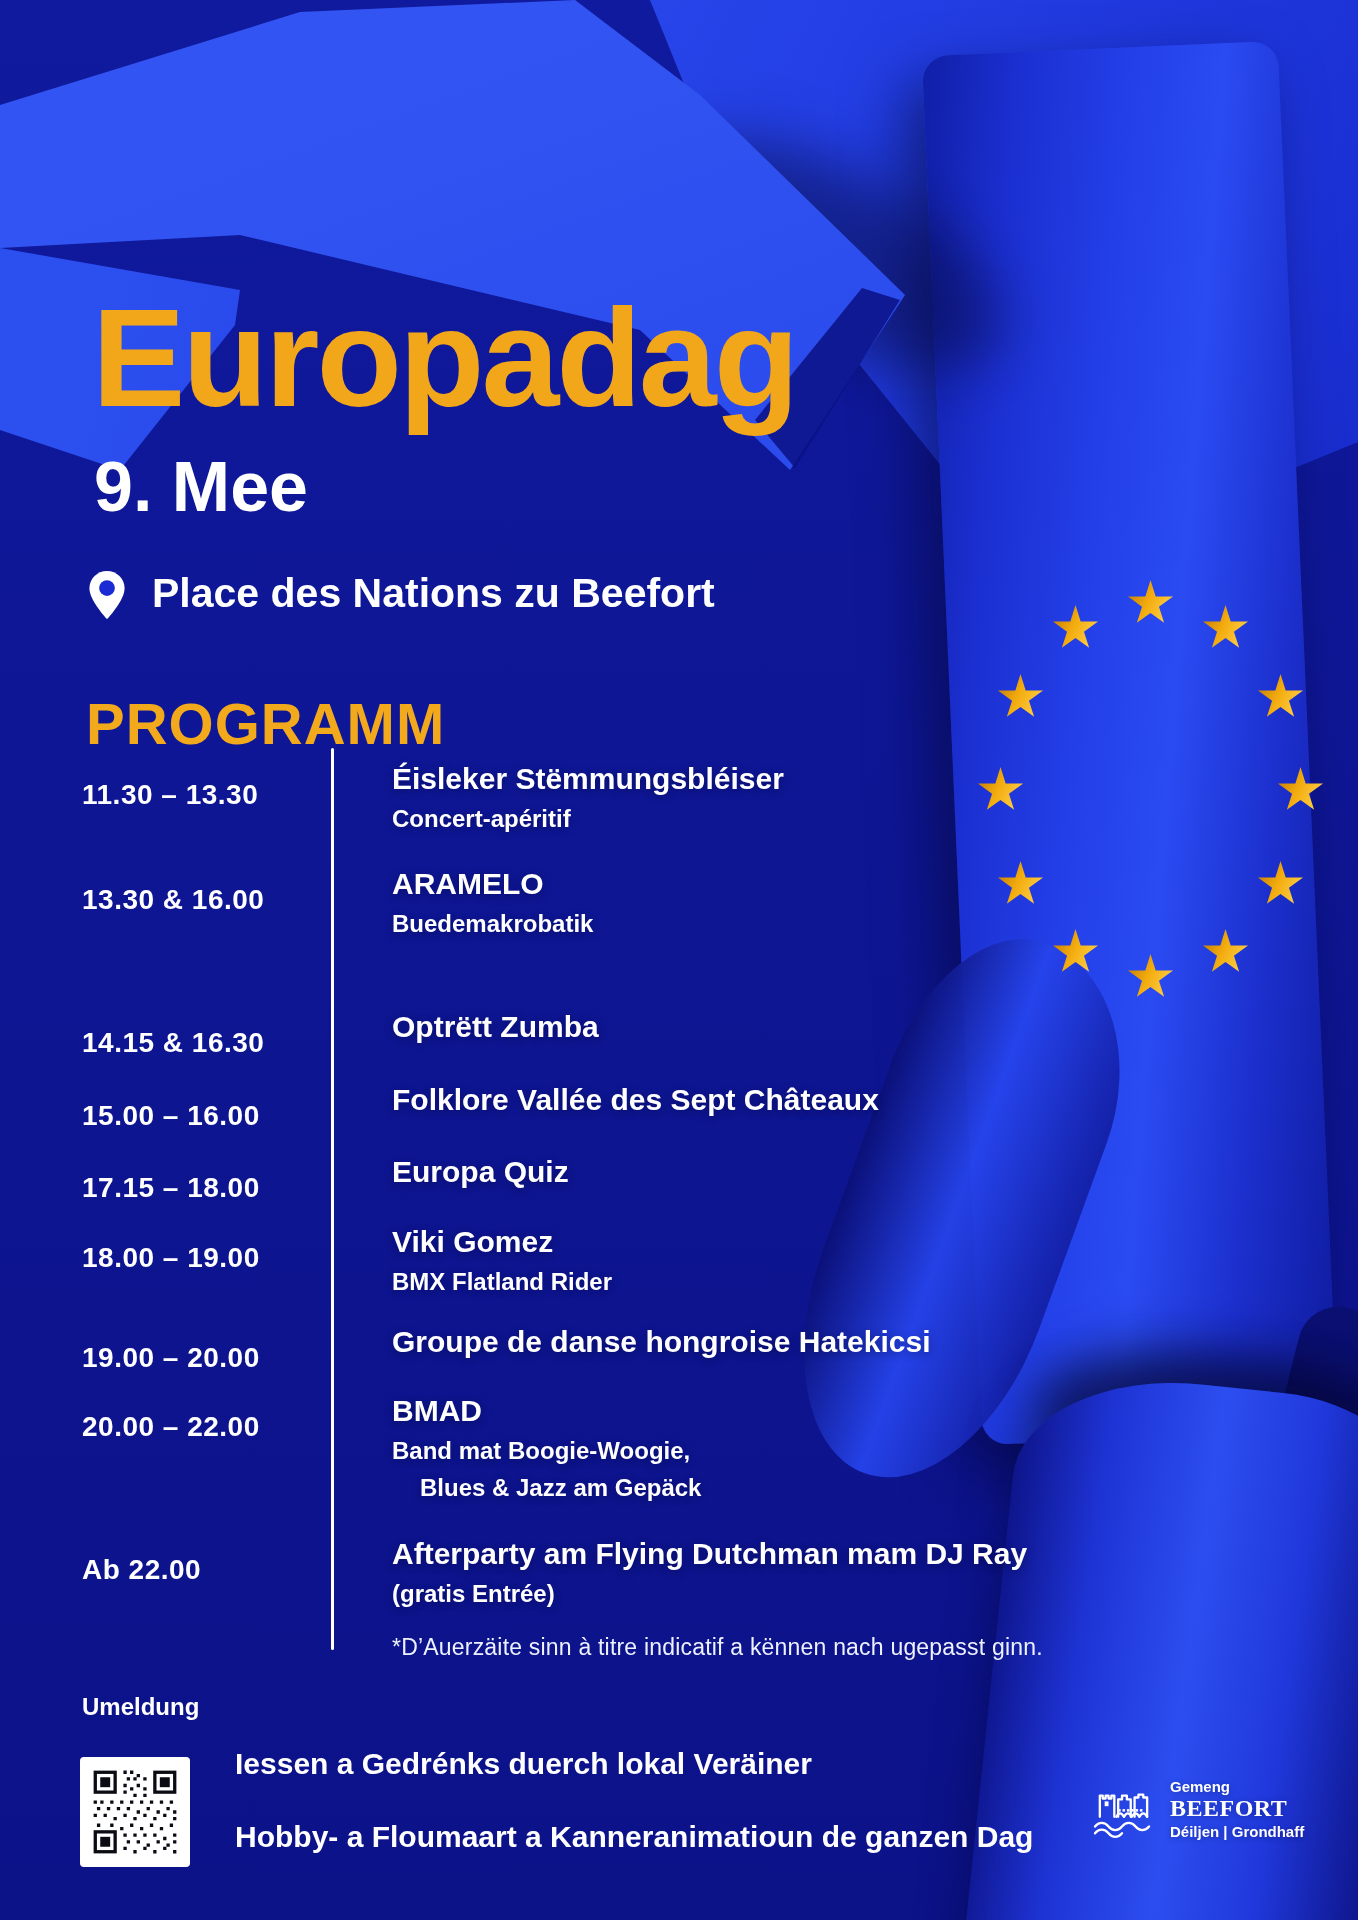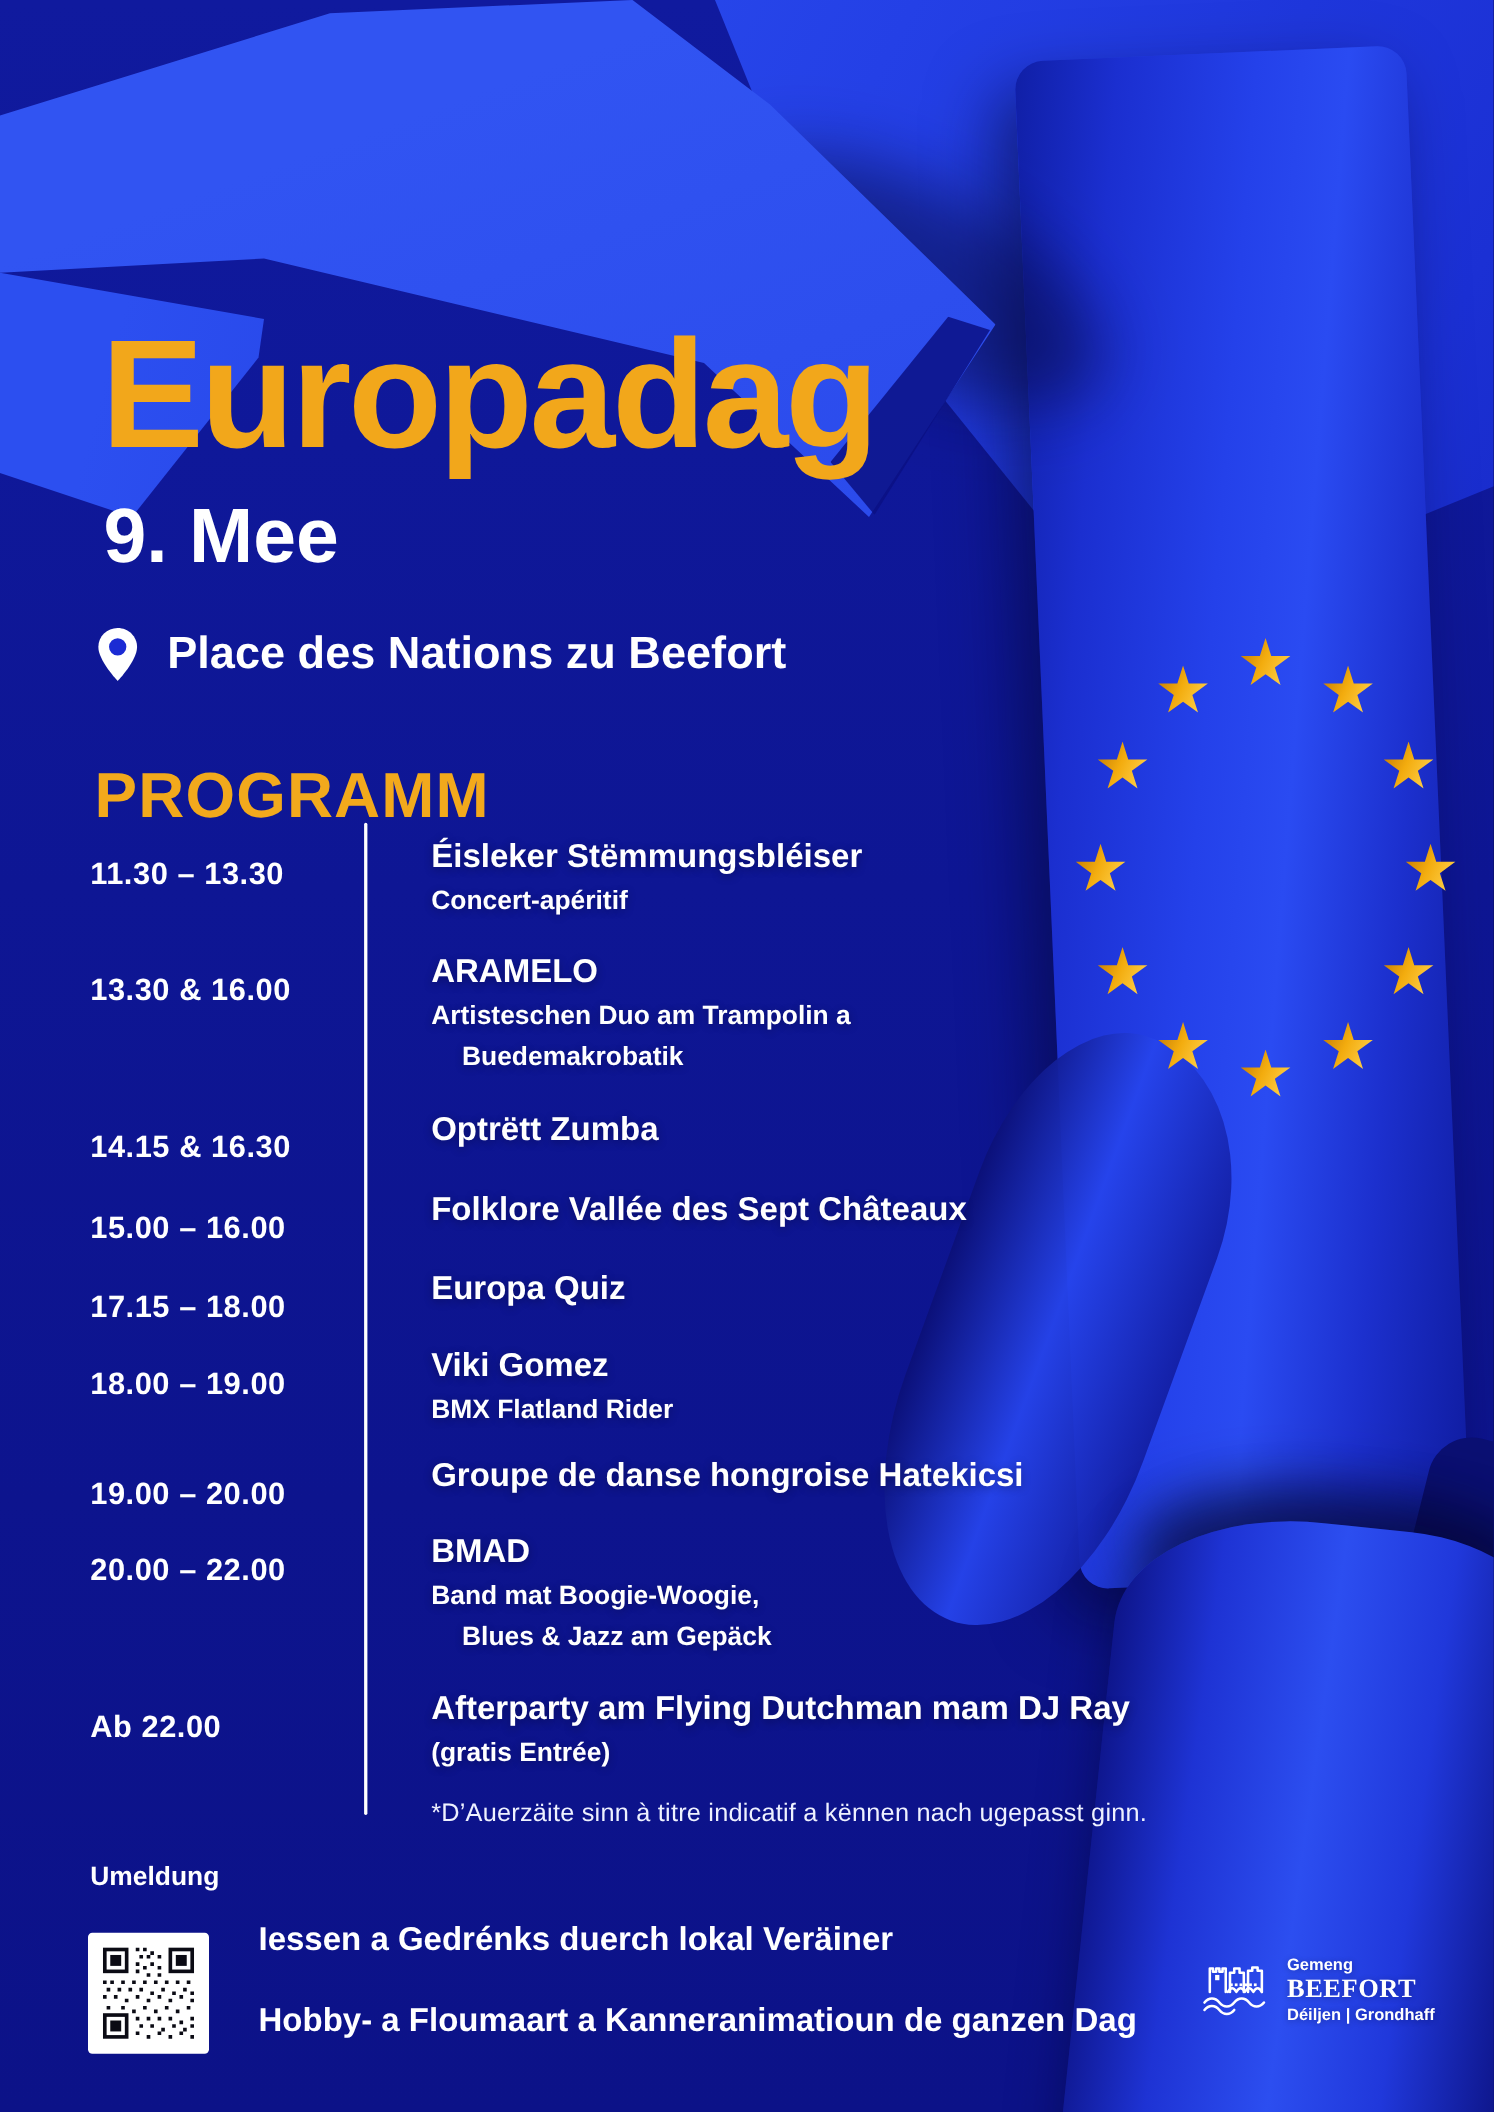--- a/index.html
+++ b/index.html
@@ -79,21 +79,21 @@
   .event-body{position:absolute;left:392px;top:0;width:660px;}
   .event-title{font-size:30px;font-weight:bold;line-height:32px;white-space:nowrap;text-shadow:0 2px 8px rgba(0,0,25,.35);}
   .event-detail{font-size:24px;font-weight:bold;line-height:37px;margin-top:5px;text-shadow:0 2px 8px rgba(0,0,25,.3);}
   .event-detail + .event-detail{margin-top:0;margin-left:28px;}
   .footnote{left:392px;top:1634px;font-size:23px;color:#eef1ff;letter-spacing:.2px;}
   .registration-label{left:82px;top:1693px;font-size:24px;font-weight:bold;}
   .qr-tile{left:80px;top:1757px;width:110px;height:110px;background:#ffffff;border-radius:4px;
     display:flex;align-items:center;justify-content:center;}
   .footer-line1{left:235px;top:1747px;font-size:30px;font-weight:bold;}
   .footer-line2{left:235px;top:1820px;font-size:30px;font-weight:bold;}
-  .logo{left:1092px;top:1778px;display:flex;align-items:flex-start;gap:16px;text-shadow:0 1px 6px rgba(0,0,30,.3);}
+  .logo{left:1092px;top:1778px;display:flex;align-items:flex-end;gap:16px;text-shadow:0 1px 6px rgba(0,0,30,.3);}
   .logo-text{display:flex;flex-direction:column;line-height:1.15;}
   .logo-gemeng{font-size:15px;font-weight:bold;}
   .logo-name{font-size:24px;font-weight:bold;letter-spacing:.5px;font-family:Liberation Serif, serif;}
   .logo-tagline{font-size:15px;font-weight:bold;}
 </style>
 </head>
 <body>
 
 <div id="poster">
 
@@ -144,21 +144,20 @@
         <div class="event-time">11.30 – 13.30</div>
         <div class="event-body">
           <div class="event-title">Éisleker Stëmmungsbléiser</div>
           <div class="event-detail">Concert-apéritif</div>
         </div>
       </div>
       <div class="event-row" style="top: 868px;">
         <div class="event-time">13.30 &amp; 16.00</div>
         <div class="event-body">
           <div class="event-title">ARAMELO</div>
-          <div class="event-detail">Artisteschen Duo am Trampolin a</div>
           <div class="event-detail">Buedemakrobatik</div>
         </div>
       </div>
       <div class="event-row" style="top: 1011px;">
         <div class="event-time">14.15 &amp; 16.30</div>
         <div class="event-body">
           <div class="event-title">Optrëtt Zumba</div>
         </div>
       </div>
       <div class="event-row" style="top: 1084px;">

